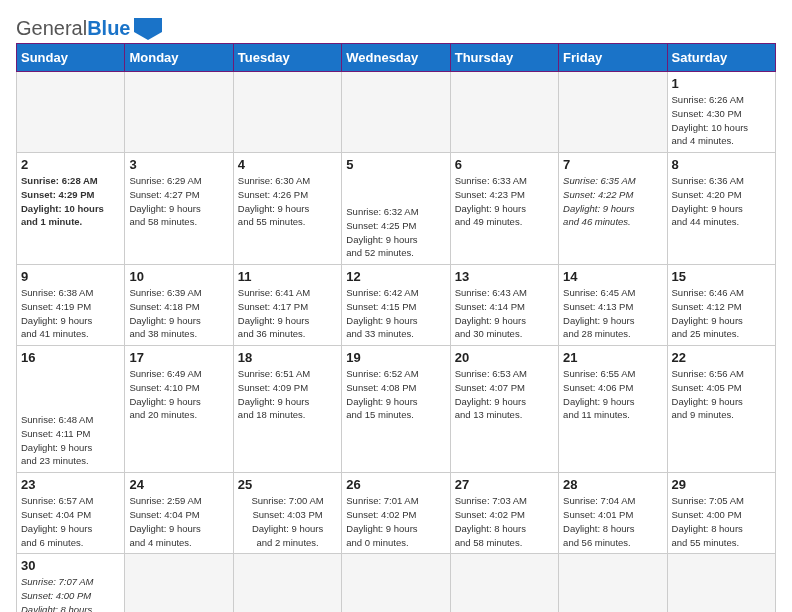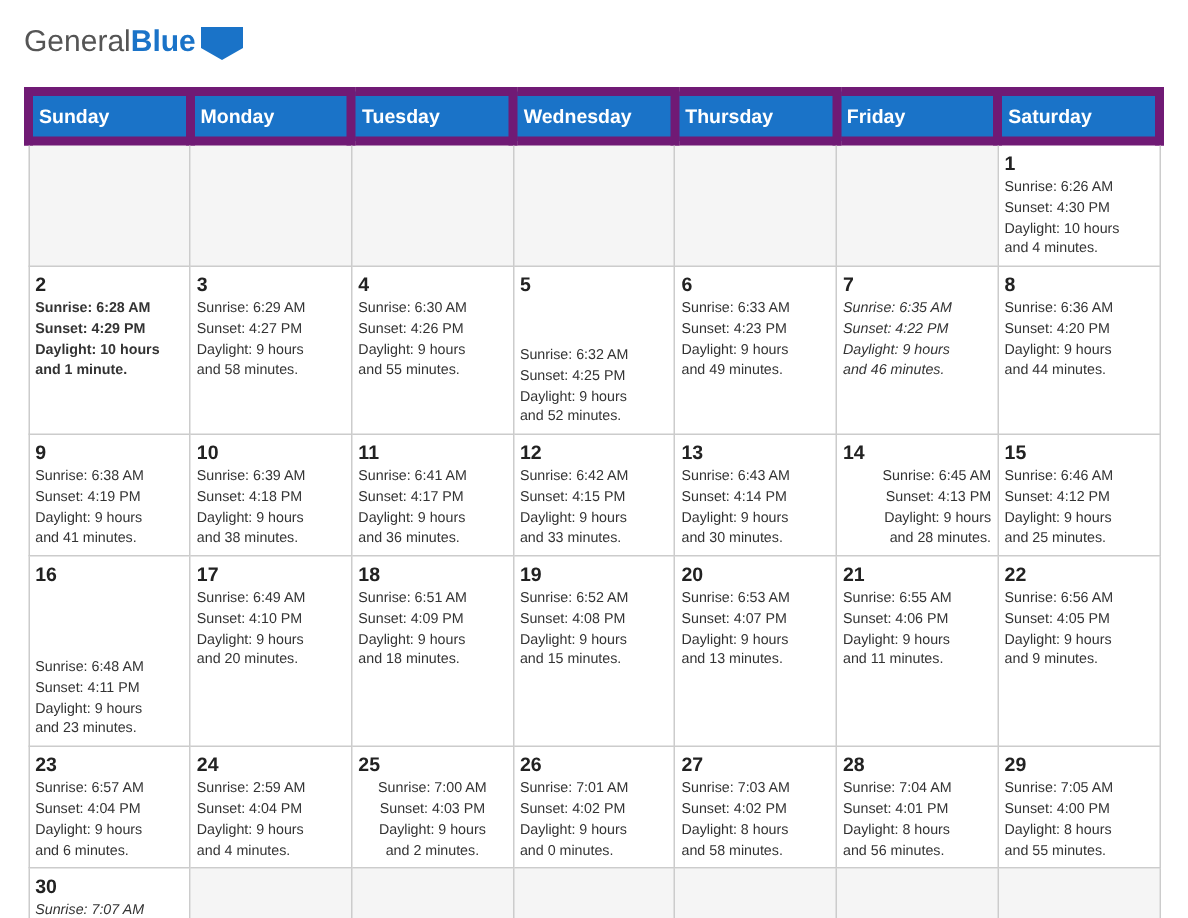--- a/index.html
+++ b/index.html
@@ -7,21 +7,21 @@
       font-family: Arial, sans-serif;
       background: #fff;
       width: 792px;
       min-height: 612px;
       padding: 16px;
     }
     .header {
       display: flex;
       justify-content: space-between;
       align-items: center;
-      margin-bottom: 18px;
+      margin-bottom: 3px;
     }
     .title-block {
       text-align: right;
     }
     .title-block h1 {
       font-size: 36px;
       font-weight: bold;
       color: #222;
     }
     .title-block h2 {
@@ -34,21 +34,21 @@
       border-collapse: collapse;
       border: 1px solid #ccc;
     }
     .calendar thead tr th {
       background: #1a73c8;
       color: #fff;
       font-size: 13px;
       font-weight: bold;
       padding: 6px 4px;
       text-align: left;
-      border: 6px solid #701a75;
+      border: 1px solid #701a75;
     }
     .calendar tbody tr td {
       vertical-align: top;
       border: 1px solid #ccc;
       padding: 4px;
       width: calc(100%/7);
       min-height: 80px;
       background: #fff;
     }
     .calendar tbody tr td.empty {
@@ -199,21 +199,21 @@
         </td>
         <td>
           <div class="day-number">13</div>
           <div class="day-info" style="white-space: pre-line;">Sunrise: 6:43 AM
 Sunset: 4:14 PM
 Daylight: 9 hours
 and 30 minutes.</div>
         </td>
         <td>
           <div class="day-number">14</div>
-          <div class="day-info" style="white-space: pre-line; text-align: right;">Sunrise: 6:45 AM
+          <div class="day-info" style="white-space: pre-line;">Sunrise: 6:45 AM
 Sunset: 4:13 PM
 Daylight: 9 hours
 and 28 minutes.</div>
         </td>
         <td>
           <div class="day-number">15</div>
           <div class="day-info" style="white-space: pre-line;">Sunrise: 6:46 AM
 Sunset: 4:12 PM
 Daylight: 9 hours
 and 25 minutes.</div>

